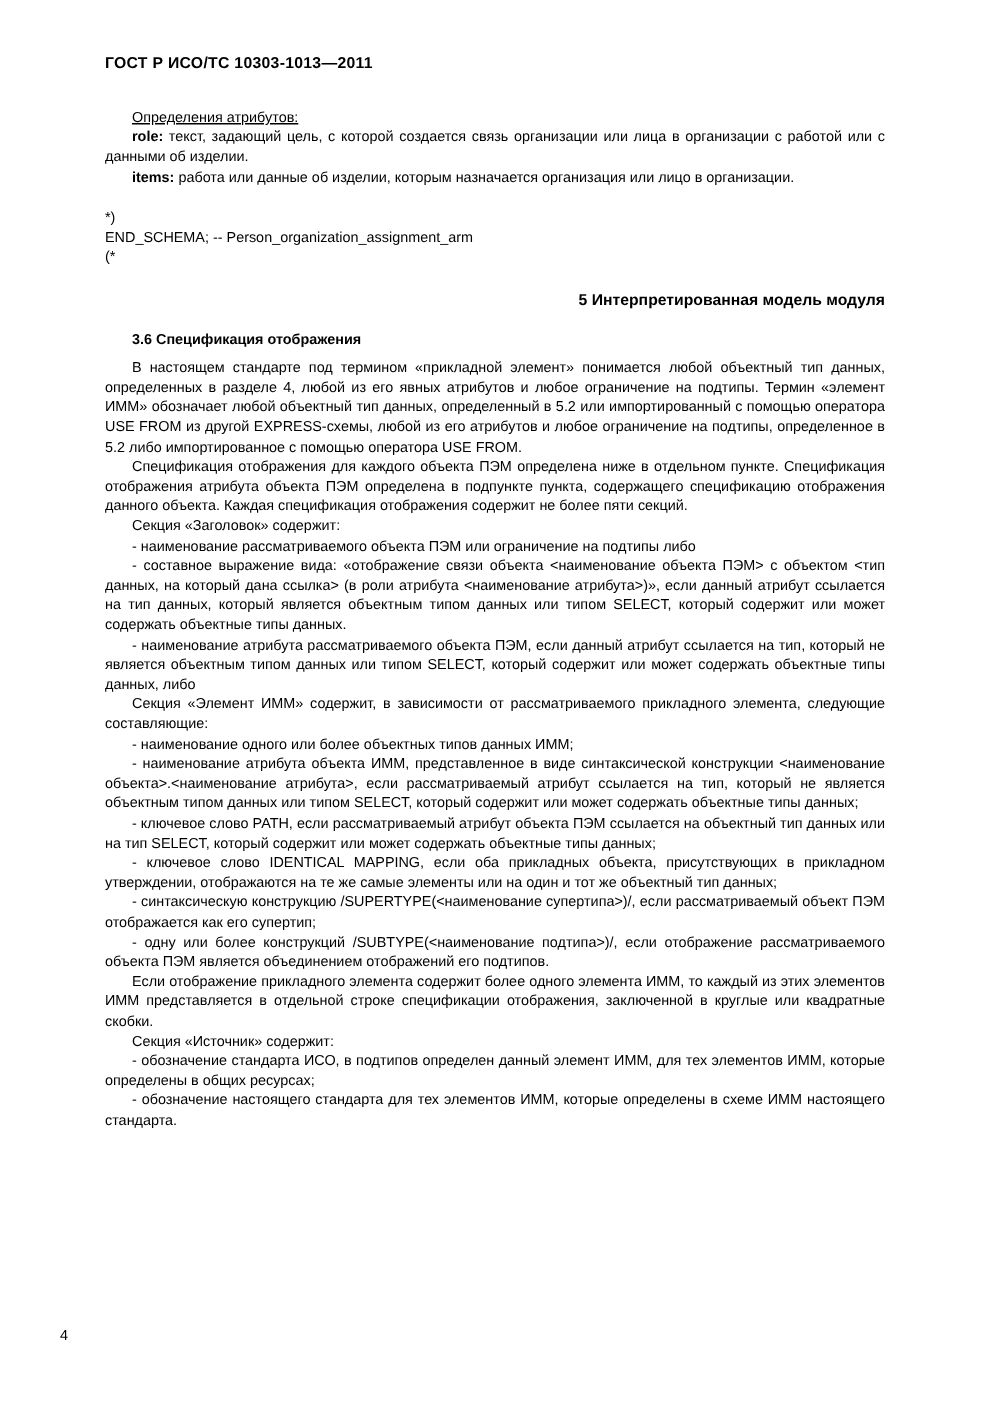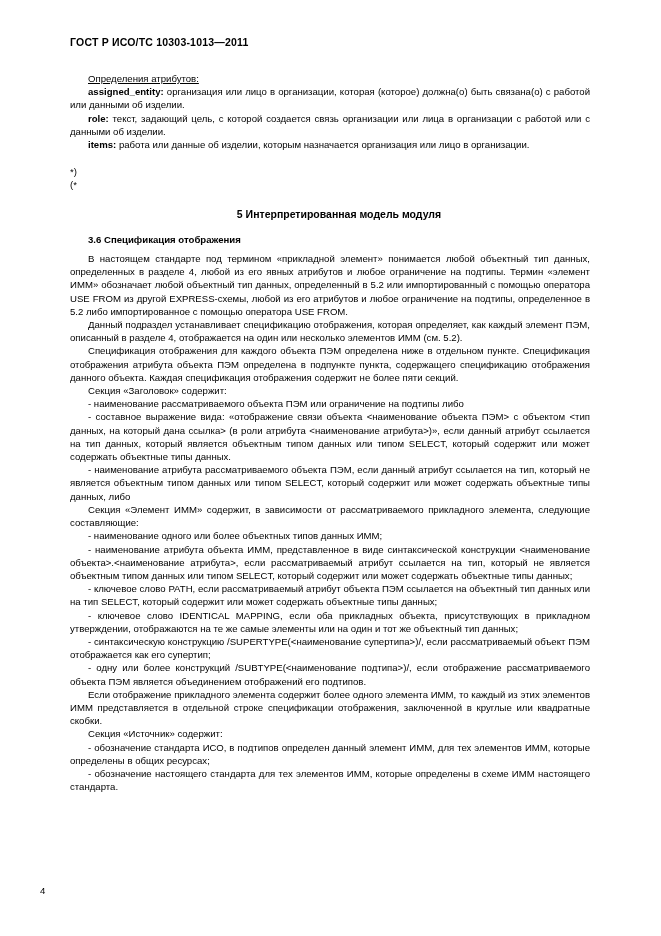--- a/index.html
+++ b/index.html
@@ -52,21 +52,21 @@
   }
   .b {
     font-weight: bold;
   }
   .sect-head {
     font-weight: bold;
     font-size: 10.5px;
     margin-top: 16px;
     margin-bottom: 10px;
     text-indent: 18px;
-    text-align: center;
+    text-align: right;
   }
   .sub-head {
     font-weight: bold;
     font-size: 9.6px;
     margin-top: 12px;
     margin-bottom: 6px;
     text-indent: 18px;
     text-align: left;
   }
   .gap-mid { height: 14px; }
@@ -89,37 +89,36 @@
   <div class="header">
     <span>ГОСТ Р ИСО/ТС 10303-1013—2011</span>
   </div>
 
   <div class="content">
 
     <p class="indent">
       <span class="u">Определения атрибутов:</span>
     </p>
 
-    <p class="indent"><span class="b">assigned_entity:</span><span> организация или лицо в организации, которая (которое) должна(о) быть связа­на(о) с работой или данными об изделии.</span></p>
 
     <p class="indent"><span class="b">role:</span><span> текст, задающий цель, с которой создается связь организации или лица в организации с рабо­той или с данными об изделии.</span></p>
 
     <p class="indent"><span class="b">items:</span><span> работа или данные об изделии, которым назначается организация или лицо в организации.</span></p>
 
     <div class="gap-mid"></div>
 
     <p class="code-block">*)</p>
+    <p class="code-block">END_SCHEMA; -- Person_organization_assignment_arm</p>
     <p class="code-block">(*</p>
 
     <p class="sect-head">5  Интерпретированная модель модуля</p>
 
     <p class="sub-head">3.6  Спецификация отображения</p>
 
     <p class="indent">В настоящем стандарте под термином «прикладной элемент» понимается любой объектный тип данных, определенных в разделе 4, любой из его явных атрибутов и любое ограничение на подтипы. Тер­мин «элемент ИММ» обозначает любой объектный тип данных, определенный в 5.2 или импортирован­ный с помощью оператора USE FROM из другой EXPRESS-схемы, любой из его атрибутов и любое ограничение на подтипы, определенное в 5.2 либо импортированное с помощью оператора USE FROM.</p>
-    <p class="indent">Данный подраздел устанавливает спецификацию отображения, которая определяет, как каждый элемент ПЭМ, описанный в разделе 4, отображается на один или несколько элементов ИММ (см. 5.2).</p>
     <p class="indent">Спецификация отображения для каждого объекта ПЭМ определена ниже в отдельном пункте. Спе­цификация отображения атрибута объекта ПЭМ определена в подпункте пункта, содержащего специфи­кацию отображения данного объекта. Каждая спецификация отображения содержит не более пяти секций.</p>
     <p class="indent">Секция «Заголовок» содержит:</p>
 
     <p class="indent">-  наименование рассматриваемого объекта ПЭМ или ограничение на подтипы либо</p>
     <p class="indent">-  составное выражение вида: «отображение связи объекта &lt;наименование объекта ПЭМ&gt; с объ­ектом &lt;тип данных, на который дана ссылка&gt; (в роли атрибута &lt;наименование атрибута&gt;)», если данный атрибут ссылается на тип данных, который является объектным типом данных или типом SELECT, кото­рый содержит или может содержать объектные типы данных.</p>
     <p class="indent">-  наименование атрибута рассматриваемого объекта ПЭМ, если данный атрибут ссылается на тип, который не является объектным типом данных или типом SELECT, который содержит или может содержать объектные типы данных, либо</p>
 
     <p class="indent">Секция «Элемент ИММ» содержит, в зависимости от рассматриваемого прикладного элемента, следующие составляющие:</p>
 
     <p class="indent">-  наименование одного или более объектных типов данных ИММ;</p>

